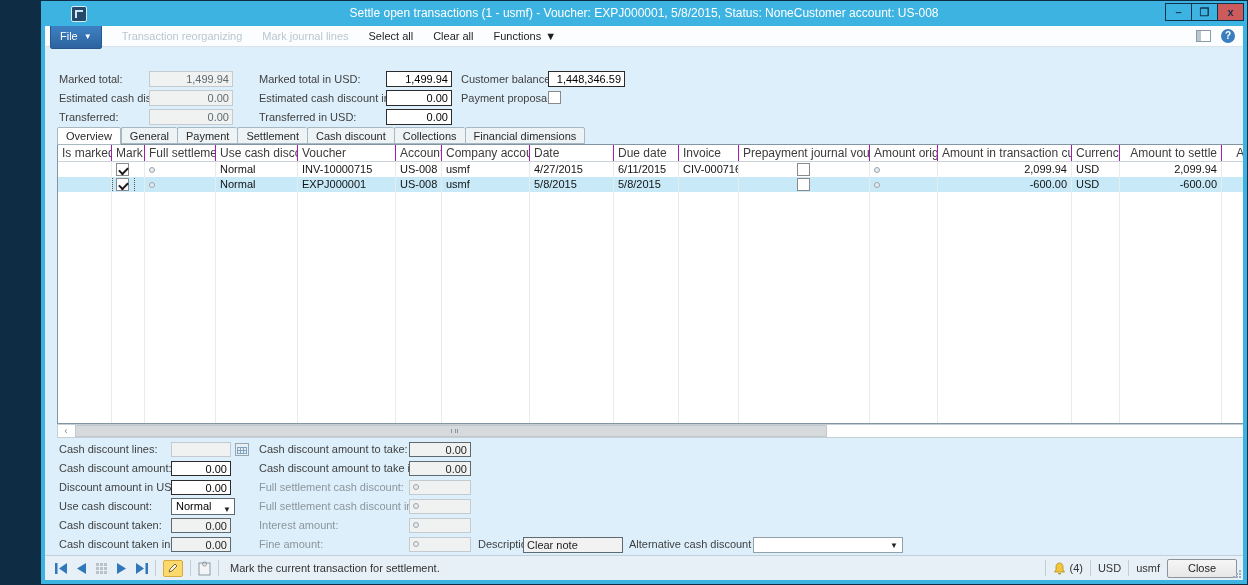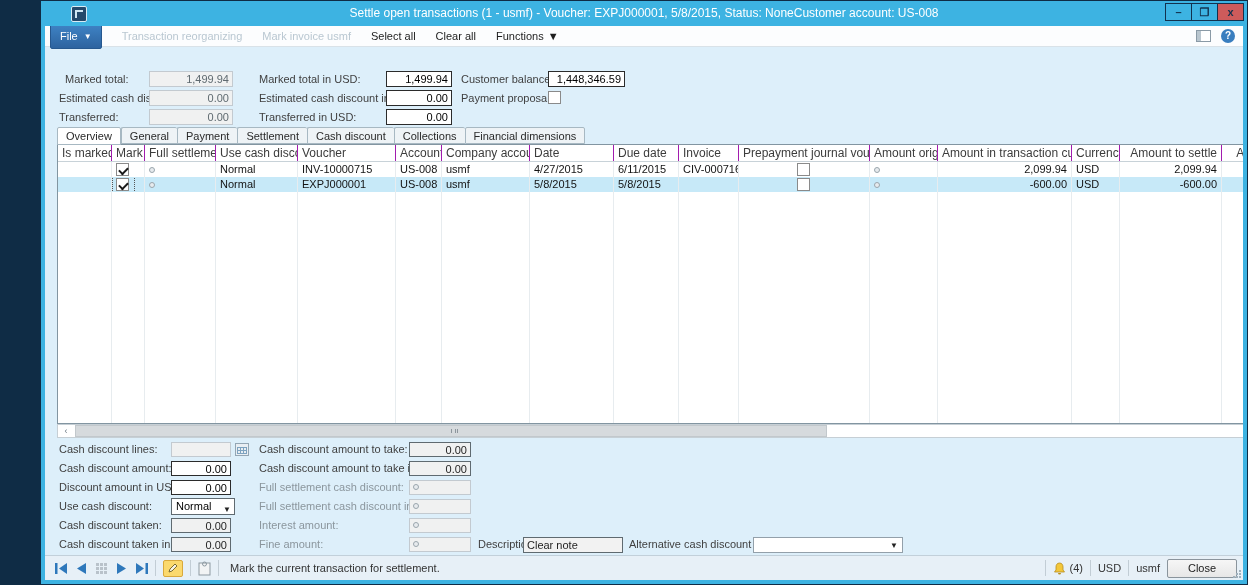--- a/index.html
+++ b/index.html
@@ -111,41 +111,41 @@
       <div class="toolbar">
         <div class="file-btn">
           <span>File</span>
           <span class="caret">▼</span>
         </div>
         <div id="tb-items" style="display:flex;">
             <div class="tb-item disabled">
               <span>Transaction reorganizing</span>
             </div>
             <div class="tb-item disabled">
-              <span>Mark invoice usmf</span>
+              <span>Mark journal lines</span>
             </div>
             <div class="tb-item">
               <span>Select all</span>
             </div>
             <div class="tb-item">
               <span>Clear all</span>
             </div>
             <div class="tb-item">
               <span>Functions</span>
               <span class="caret">▼</span>
             </div>
           </div>
         <div class="tb-right">
           <div class="pane-icon"></div>
           <div class="help-icon">?</div>
         </div>
       </div>
 
       <div id="summary">
-          <div class="lbl" style="left: 20px; top: 45px;">Marked total:</div>
+          <div class="lbl" style="left: 14px; top: 45px;">Marked total:</div>
           <div class="fld dis" style="left: 104px; top: 45px; width: 84px;">1,499.94</div>
           <div class="lbl" style="left: 14px; top: 64px;">Estimated cash discount:</div>
           <div class="fld dis" style="left: 104px; top: 64px; width: 84px;">0.00</div>
           <div class="lbl" style="left: 14px; top: 83px;">Transferred:</div>
           <div class="fld dis" style="left: 104px; top: 83px; width: 84px;">0.00</div>
           <div class="lbl" style="left: 214px; top: 45px;">Marked total in USD:</div>
           <div class="fld" style="left: 341px; top: 45px; width: 66px;">1,499.94</div>
           <div class="lbl" style="left: 214px; top: 64px;">Estimated cash discount in USD:</div>
           <div class="fld" style="left: 341px; top: 64px; width: 66px;">0.00</div>
           <div class="lbl" style="left: 214px; top: 83px;">Transferred in USD:</div>

